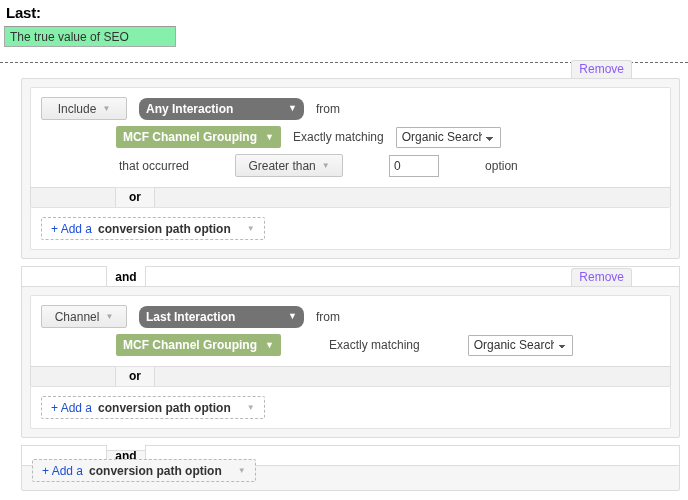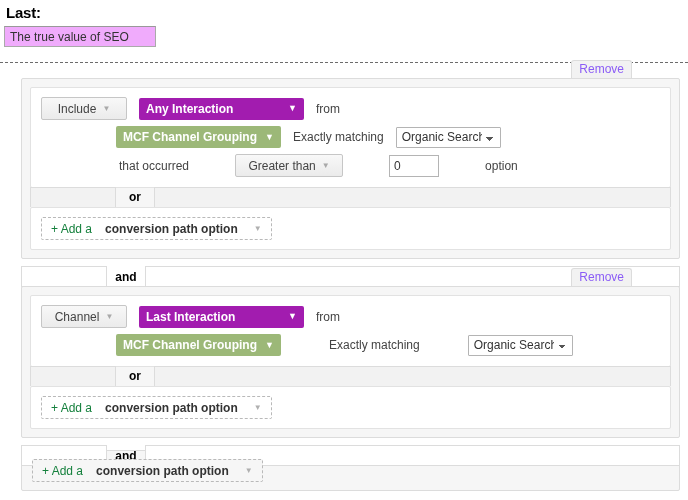--- a/index.html
+++ b/index.html
@@ -16,29 +16,29 @@
   
   .name-section { padding: 4px 0 0 4px; }
   .name-label {
     font-size: 15px;
     font-weight: bold;
     color: #000000;
     margin: 0 0 5px 2px;
     letter-spacing: -0.2px;
   }
   .name-input {
-    width: 152px;
+    width: 172px;
     height: 21px;
     padding: 2px 5px;
     border: 1px solid #aaaaaa;
     border-top-color: #999999;
     font-family: "Liberation Sans", sans-serif;
     font-size: 12px;
     color: #333333;
-    background: #f0abfc;
+    background: #86efac;
     outline: none;
   }
 
   .dotted-rule {
     margin-top: 15px;
     border-top: 1px dashed #6b6b6b;
     width: 688px;
     height: 0;
   }
 
@@ -130,21 +130,21 @@
     width: 165px;
     height: 22px;
     padding: 0 7px;
     border-radius: 2px;
     color: #ffffff;
     font-size: 12px;
     font-weight: bold;
     cursor: pointer;
     user-select: none;
   }
-  .dd-dark { background: #a21caf; }
+  .dd-dark { background: #737373; border-radius: 8px; }
   .dd-green { background: #9cb878; }
   .dd .dd-caret {
     font-size: 9px;
     line-height: 1;
     color: #ffffff;
     margin-left: 6px;
   }
   .dd-label { overflow: hidden; white-space: nowrap; }
 
   .plain-text {
@@ -235,21 +235,21 @@
     border: 1px dashed #b9b9b9;
     border-radius: 2px;
     height: 23px;
     padding: 0 9px;
     background: #ffffff;
     cursor: pointer;
     font-size: 12px;
     color: #5a5a5a;
     white-space: nowrap;
   }
-  .add-option .plus { color: #15803d; margin-right: 10px; }
+  .add-option .plus { color: #1d4ed8; margin-right: 3px; }
   .add-option b { color: #333333; font-weight: bold; margin-left: 3px; }
   .add-option .caret {
     margin-left: 16px;
     color: #b0b0b0;
     font-size: 8px;
     line-height: 1;
   }
 
   
   .and-row {

